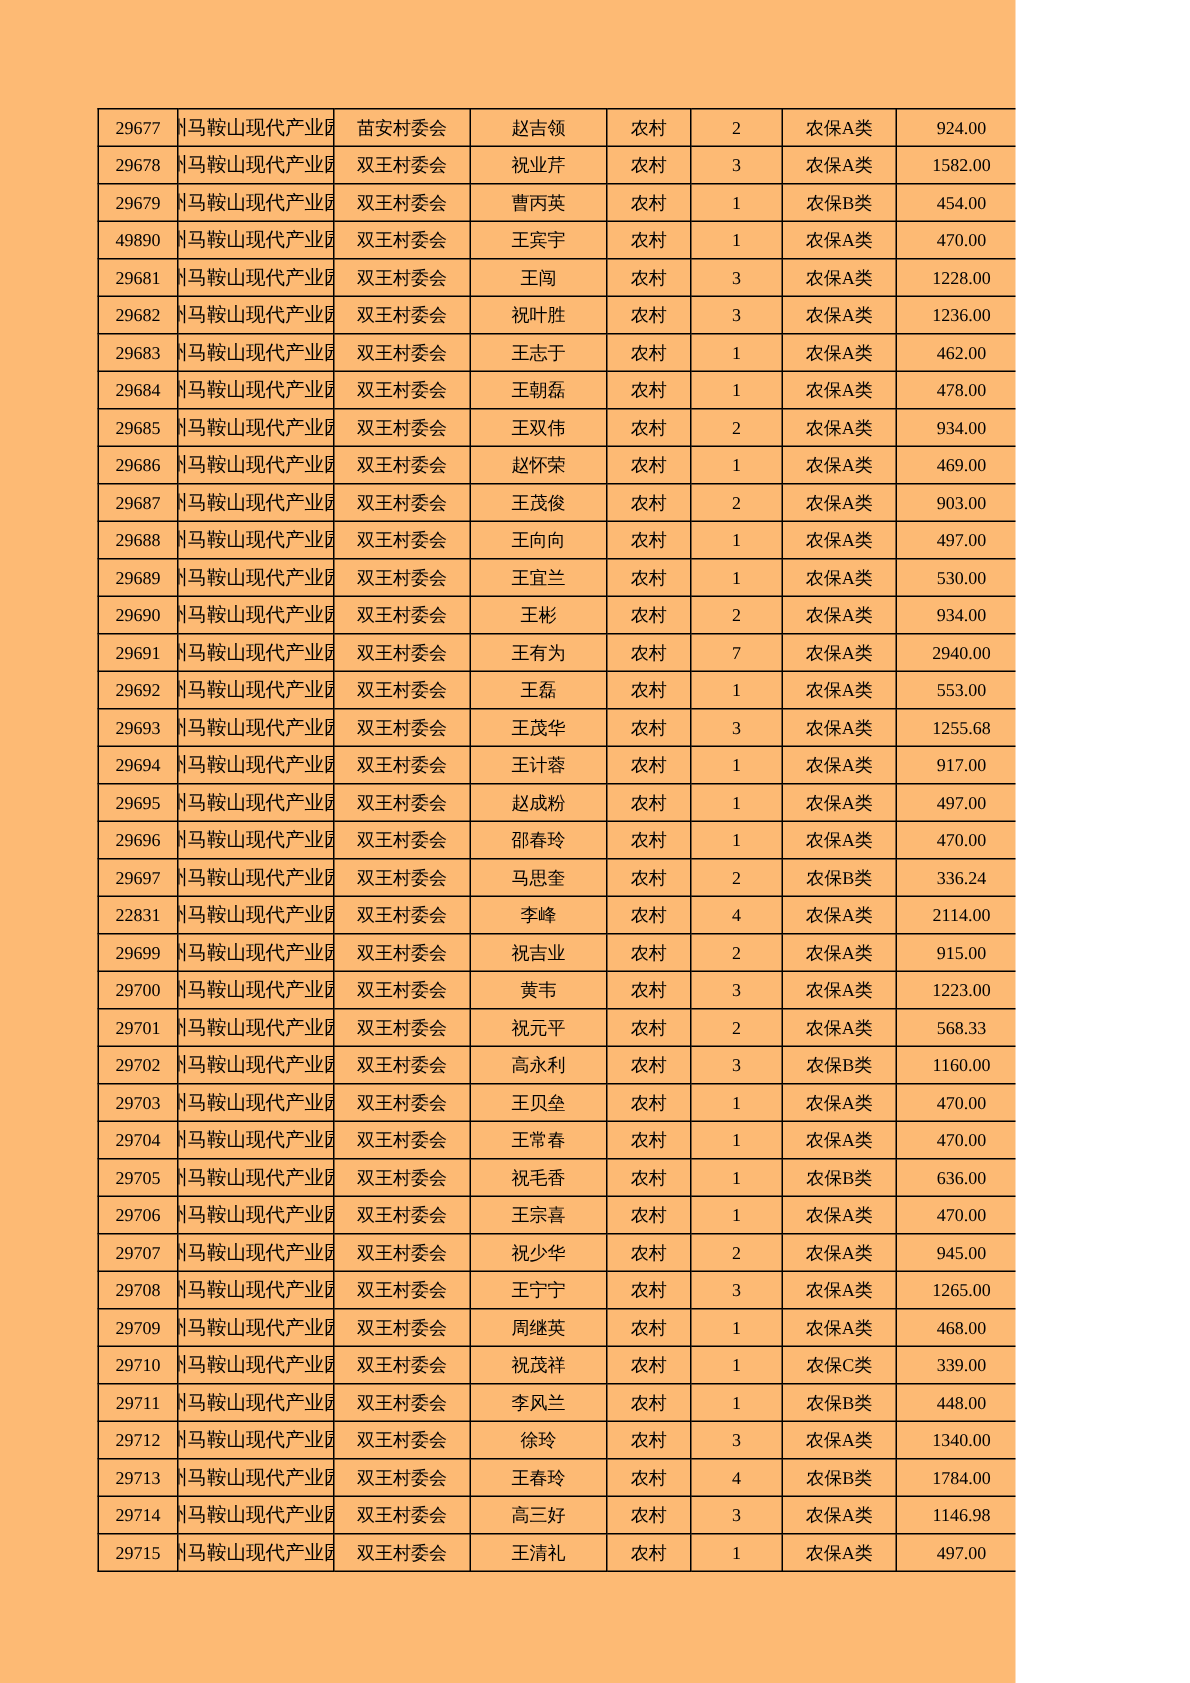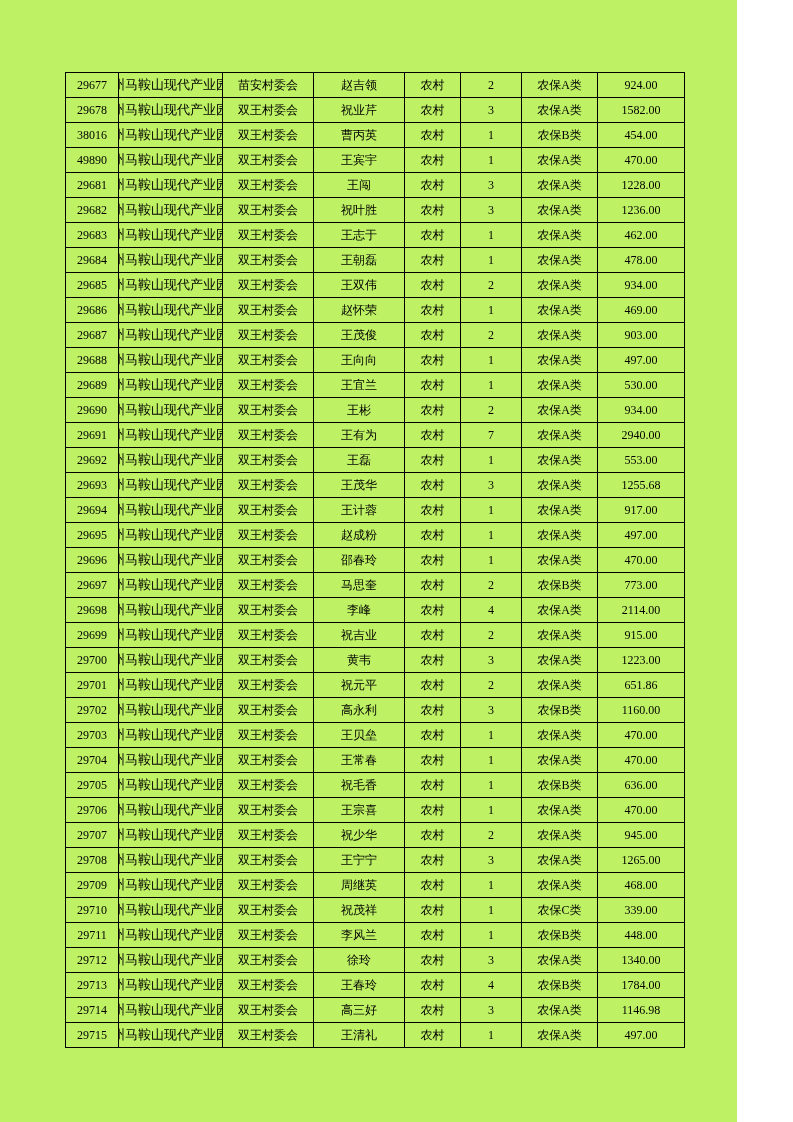--- a/index.html
+++ b/index.html
@@ -3,23 +3,23 @@
 <meta charset="utf-8">
 <style>
   html, body {
     margin: 0;
     padding: 0;
     background: #ffffff;
     font-family: "Liberation Serif", "DejaVu Serif", serif;
   }
   .page {
     position: relative;
-    width: 737px;
+    width: 677px;
     height: 1122px;
-    background: #bef264;
+    background: #fdba74;
     overflow: hidden;
     font-family: Liberation Serif, serif;
   }
   table.roster {
     position: absolute;
     left: 65px;
     top: 72px;
     width: 611px;
     border-collapse: collapse;
     table-layout: fixed;
@@ -83,21 +83,21 @@
             </div>
           </td>
           <td class="c-vil">双王村委会</td>
           <td class="c-name">祝业芹</td>
           <td class="c-type">农村</td>
           <td class="c-count">3</td>
           <td class="c-cat">农保A类</td>
           <td class="c-amt">1582.00</td>
         </tr>
         <tr>
-          <td class="c-seq">38016</td>
+          <td class="c-seq">29679</td>
           <td class="c-org">
             <div class="org-wrap">
               <span>州马鞍山现代产业园</span>
             </div>
           </td>
           <td class="c-vil">双王村委会</td>
           <td class="c-name">曹丙英</td>
           <td class="c-type">农村</td>
           <td class="c-count">1</td>
           <td class="c-cat">农保B类</td>
@@ -346,24 +346,24 @@
           <td class="c-org">
             <div class="org-wrap">
               <span>州马鞍山现代产业园</span>
             </div>
           </td>
           <td class="c-vil">双王村委会</td>
           <td class="c-name">马思奎</td>
           <td class="c-type">农村</td>
           <td class="c-count">2</td>
           <td class="c-cat">农保B类</td>
-          <td class="c-amt">773.00</td>
-        </tr>
-        <tr>
-          <td class="c-seq">29698</td>
+          <td class="c-amt">336.24</td>
+        </tr>
+        <tr>
+          <td class="c-seq">22831</td>
           <td class="c-org">
             <div class="org-wrap">
               <span>州马鞍山现代产业园</span>
             </div>
           </td>
           <td class="c-vil">双王村委会</td>
           <td class="c-name">李峰</td>
           <td class="c-type">农村</td>
           <td class="c-count">4</td>
           <td class="c-cat">农保A类</td>
@@ -402,21 +402,21 @@
           <td class="c-org">
             <div class="org-wrap">
               <span>州马鞍山现代产业园</span>
             </div>
           </td>
           <td class="c-vil">双王村委会</td>
           <td class="c-name">祝元平</td>
           <td class="c-type">农村</td>
           <td class="c-count">2</td>
           <td class="c-cat">农保A类</td>
-          <td class="c-amt">651.86</td>
+          <td class="c-amt">568.33</td>
         </tr>
         <tr>
           <td class="c-seq">29702</td>
           <td class="c-org">
             <div class="org-wrap">
               <span>州马鞍山现代产业园</span>
             </div>
           </td>
           <td class="c-vil">双王村委会</td>
           <td class="c-name">高永利</td>

